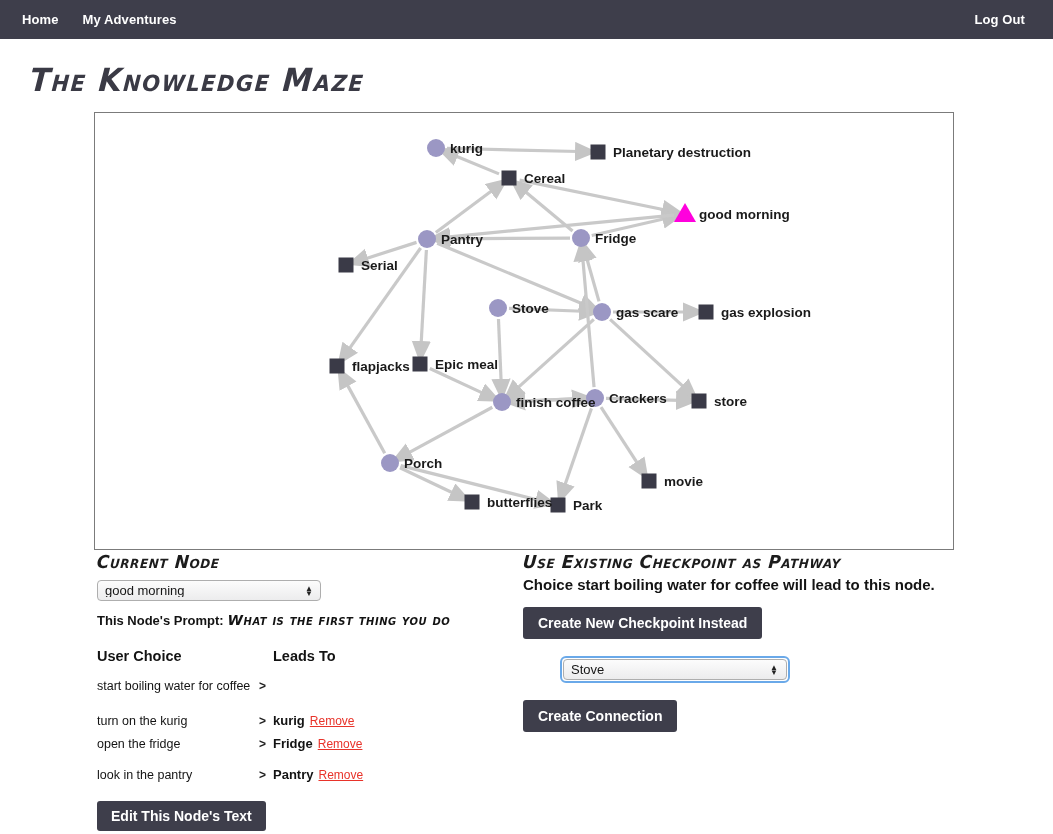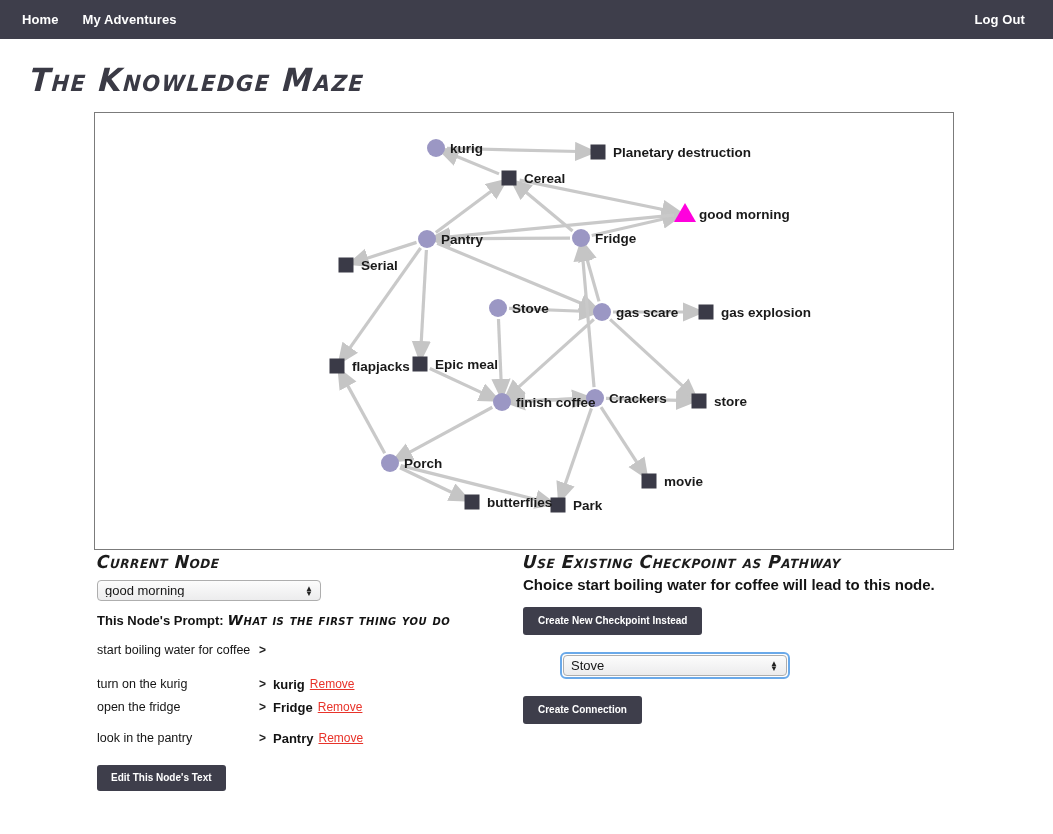--- a/index.html
+++ b/index.html
@@ -147,21 +147,21 @@
     margin-top: 20px;
     font-size: 14.5px;
     font-weight: bold;
     color: #131313;
   }
   .col-a { width: 176px; }
   .col-b { width: 200px; }
 
   .choice-row {
     display: flex;
-    align-items: flex-start;
+    align-items: flex-end;
     margin-top: 14px;
     font-size: 12.5px;
     color: #131313;
   }
   .choice-row .choice-text { width: 162px; font-weight: normal; }
   .choice-row .gt { width: 14px; font-size: 12px; color:#222; font-weight:bold; }
   .choice-row .target {
     font-size: 13px;
     font-weight: bold;
     color: #131313;
@@ -172,21 +172,21 @@
     text-decoration: underline;
     margin-left: 5px;
     cursor: pointer;
     font-weight: normal;
   }
 
   .btn {
     display: inline-block;
     background: #3e3e4b;
     color: #ffffff;
-    font-size: 10px;
+    font-size: 14px;
     font-weight: bold;
     border: none;
     border-radius: 3px;
     padding: 8px 14px;
     cursor: pointer;
     font-family: "Liberation Sans", sans-serif;
     line-height: 1;
   }
   .btn.pointer { padding: 10px 18px; }
 
@@ -307,20 +307,24 @@
         <span>▲</span>
           <span>▼</span>
       </span>
     </div>
 
     <div class="prompt-line">
       <span class="prompt-label">This Node's Prompt:</span>
       <span class="prompt-value">What is the first thing you do</span>
     </div>
 
+    <div class="cols-head">
+      <div class="col-a">User Choice</div>
+      <div class="col-b">Leads To</div>
+    </div>
 
     
     <div class="choice-row" style="margin-top:15px;">
       <span class="choice-text">start boiling water for coffee</span>
       <span class="gt">&gt;</span>
     </div>
 
     
     <div class="choice-row" style="margin-top:20px;">
       <span class="choice-text">turn on the kurig</span>

